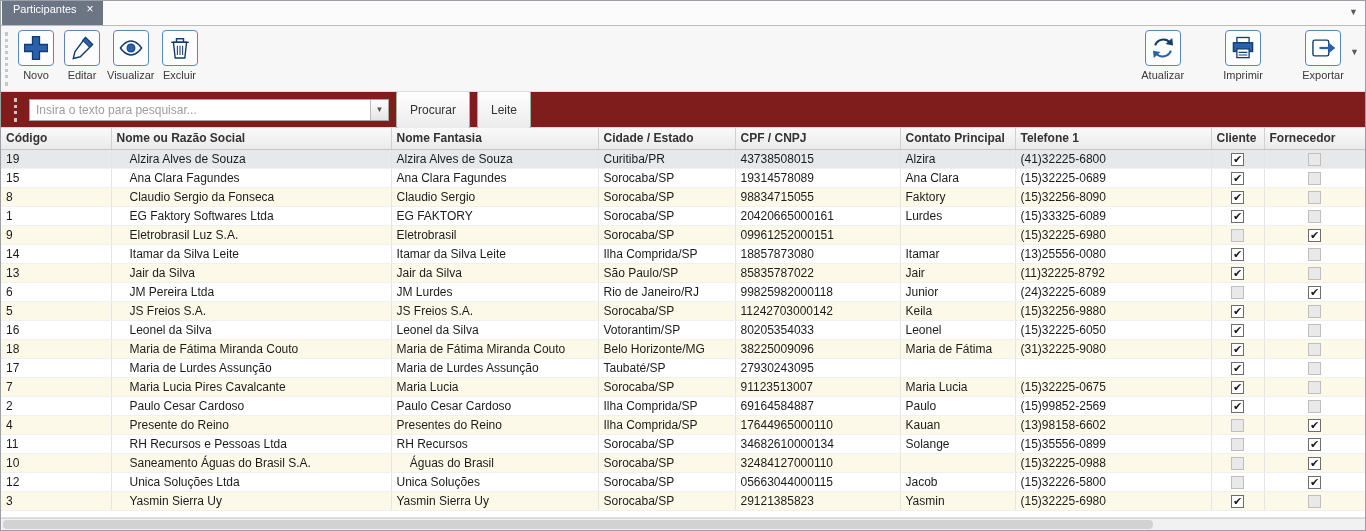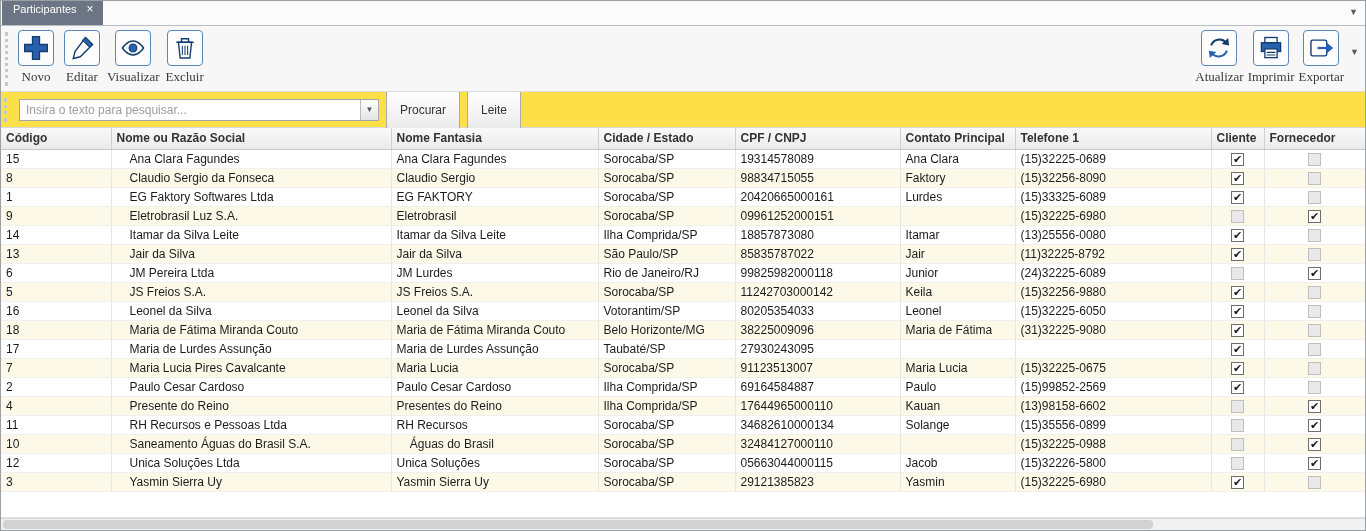--- a/index.html
+++ b/index.html
@@ -9,28 +9,28 @@
   
   .tabstrip { height: 25px; background: #fbfbfb; border-bottom: 1px solid #b9bdc2; display: flex; align-items: flex-end; position: relative; flex: 0 0 auto; }
   .tab { height: 32px; background: #6c7584; color: #fff; display: flex; align-items: center; gap: 10px; padding: 0 9px 0 11px; font-size: 11px; margin-left: 1px; border-radius: 2px 2px 0 0; cursor: pointer; }
   .tab-close { color: #fff; font-size: 12px; line-height: 1; cursor: pointer; }
   .tab-overflow { position: absolute; right: 7px; top: 6px; color: #5a5a5a; font-size: 9px; cursor: pointer; }
 
   
   .toolbar { height: 66px; background: #f7f7f7; border-bottom: 1px solid #ddd; display: flex; align-items: flex-start; padding: 3px 6px 0 3px; position: relative; flex: 0 0 auto; }
   .grip { width: 4px; height: 54px; border-left: 3px dotted #c3c8cd; margin: 3px 4px 0 1px; cursor: move; }
   .tgroup { display: flex; }
-  .tgroup.right { margin-left: auto; }
+  .tgroup.right { margin-left: auto; gap: 34px; }
   .tbtn { display: flex; flex-direction: column; align-items: center; min-width: 46px; padding: 1px 2px; background: transparent; border: none; cursor: pointer; font-family: inherit; }
   .icon-box { width: 36px; height: 36px; border: 1px solid #5b87b8; border-radius: 4px; background: #fdfdfd; display: flex; align-items: center; justify-content: center; }
-  .tbtn .lbl { font-size: 13px; color: #3a3a3a; margin-top: 3px; white-space: nowrap; font-family: Liberation Serif, serif; }
+  .tbtn .lbl { font-size: 11px; color: #3a3a3a; margin-top: 3px; white-space: nowrap; }
   .bar-overflow { font-size: 9px; color: #5a5a5a; margin: 18px 0 0 4px; cursor: pointer; }
 
   
-  .searchbar { height: 36px; background: #fde047; border-bottom: 1px solid #d9d9d9; display: flex; align-items: center; padding: 0 6px 0 2px; gap: 7px; flex: 0 0 auto; }
+  .searchbar { height: 36px; background: #7f1d1d; border-bottom: 1px solid #d9d9d9; display: flex; align-items: center; padding: 0 6px 0 12px; gap: 7px; flex: 0 0 auto; }
   .grip.small { height: 24px; margin-top: 0; }
   .combo { width: 360px; height: 22px; background: #fff; border: 1px solid #a6a6a6; display: flex; align-items: stretch; }
   .combo input { flex: 1; border: none; outline: none; font-size: 12px; padding: 0 6px; color: #444; background: transparent; font-family: inherit; }
   .combo input::placeholder { color: #9d9d9d; }
   .combo-btn { width: 18px; border-left: 1px solid #bbb; background: linear-gradient(#fefefe, #e4e4e4); display: flex; align-items: center; justify-content: center; font-size: 8px; color: #555; cursor: pointer; }
   .btn { height: 38px; padding: 0 13px; border: 1px solid #ababab; border-radius: 2px; background: linear-gradient(#ffffff, #ebebeb); font-size: 12px; color: #333; cursor: pointer; font-family: inherit; }
 
   
   .grid-wrap { flex: 1 1 auto; background: #fff; overflow: hidden; border-bottom: 1px solid #e0e0e0; }
   table { border-collapse: collapse; table-layout: fixed; width: 1364px; font-size: 12px; }
@@ -170,20 +170,31 @@
             <th>Nome Fantasia</th>
             <th>Cidade / Estado</th>
             <th>CPF / CNPJ</th>
             <th>Contato Principal</th>
             <th>Telefone 1</th>
             <th>Cliente</th>
             <th>Fornecedor</th>
           </tr>
       </thead>
       <tbody>
+          <tr class="focused alt">
+            <td class="c-codigo">19</td>
+            <td class="c-nome">Alzira Alves de Souza</td>
+            <td class="c-fantasia">Alzira Alves de Souza</td>
+            <td class="c-cidade">Curitiba/PR</td>
+            <td class="c-cpf">43738508015</td>
+            <td class="c-contato">Alzira</td>
+            <td class="c-telefone">(41)32225-6800</td>
+            <td class="c-check"><span class="cb checked">✔</span></td>
+            <td class="c-check"><span class="cb unchecked"></span></td>
+          </tr>
           <tr class="">
             <td class="c-codigo">15</td>
             <td class="c-nome">Ana Clara Fagundes</td>
             <td class="c-fantasia">Ana Clara Fagundes</td>
             <td class="c-cidade">Sorocaba/SP</td>
             <td class="c-cpf">19314578089</td>
             <td class="c-contato">Ana Clara</td>
             <td class="c-telefone">(15)32225-0689</td>
             <td class="c-check"><span class="cb checked">✔</span></td>
             <td class="c-check"><span class="cb unchecked"></span></td>

